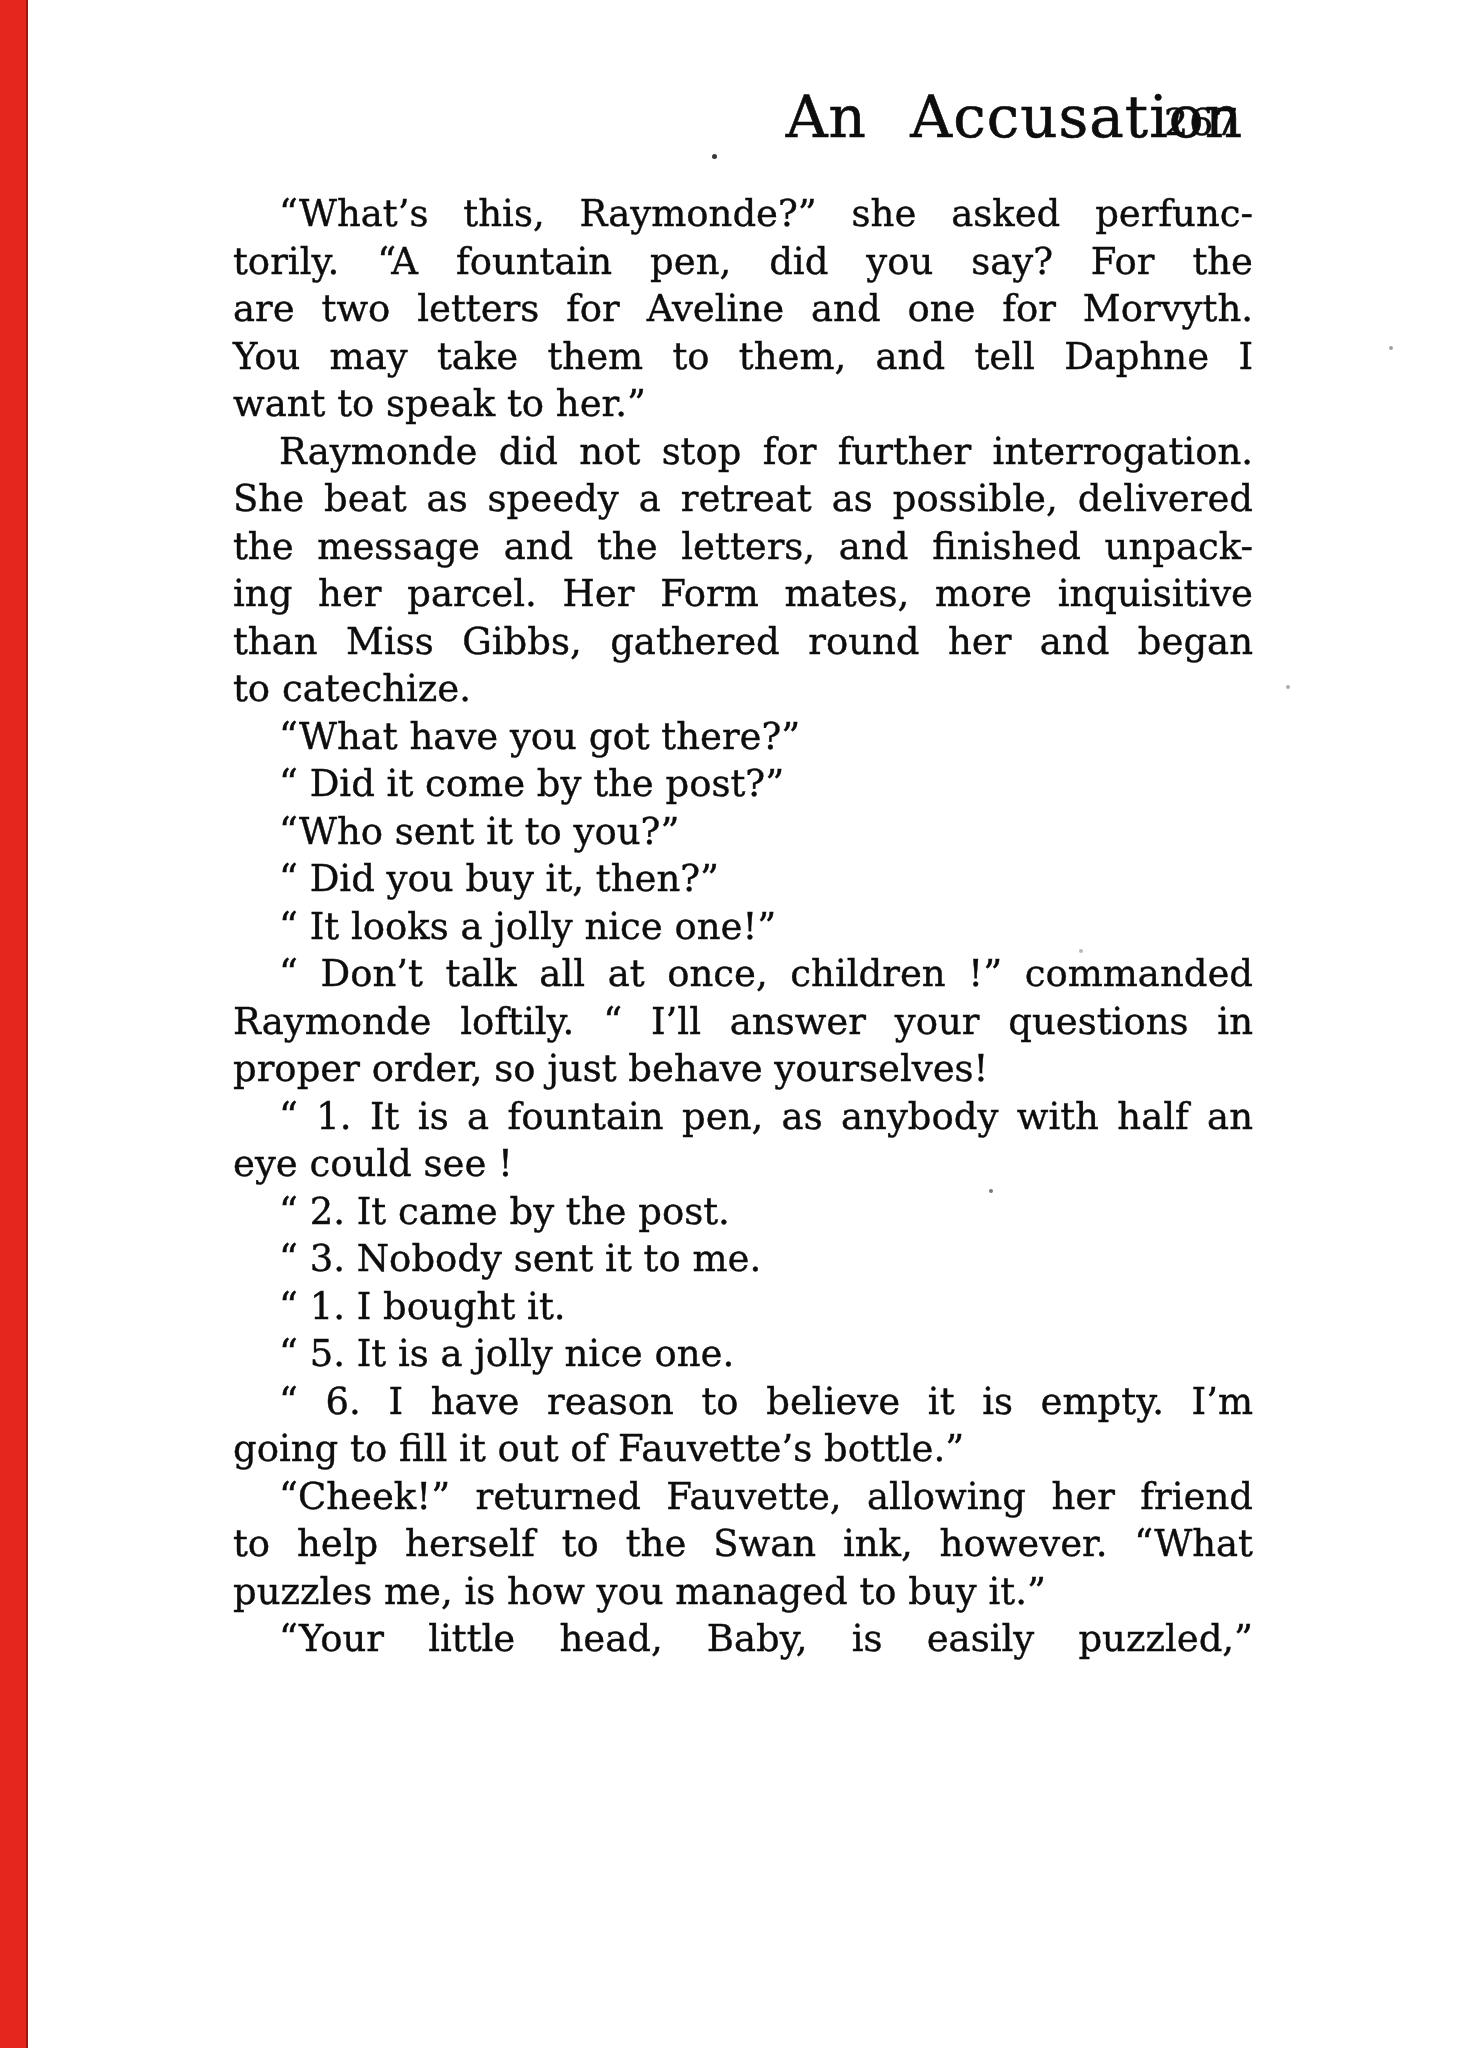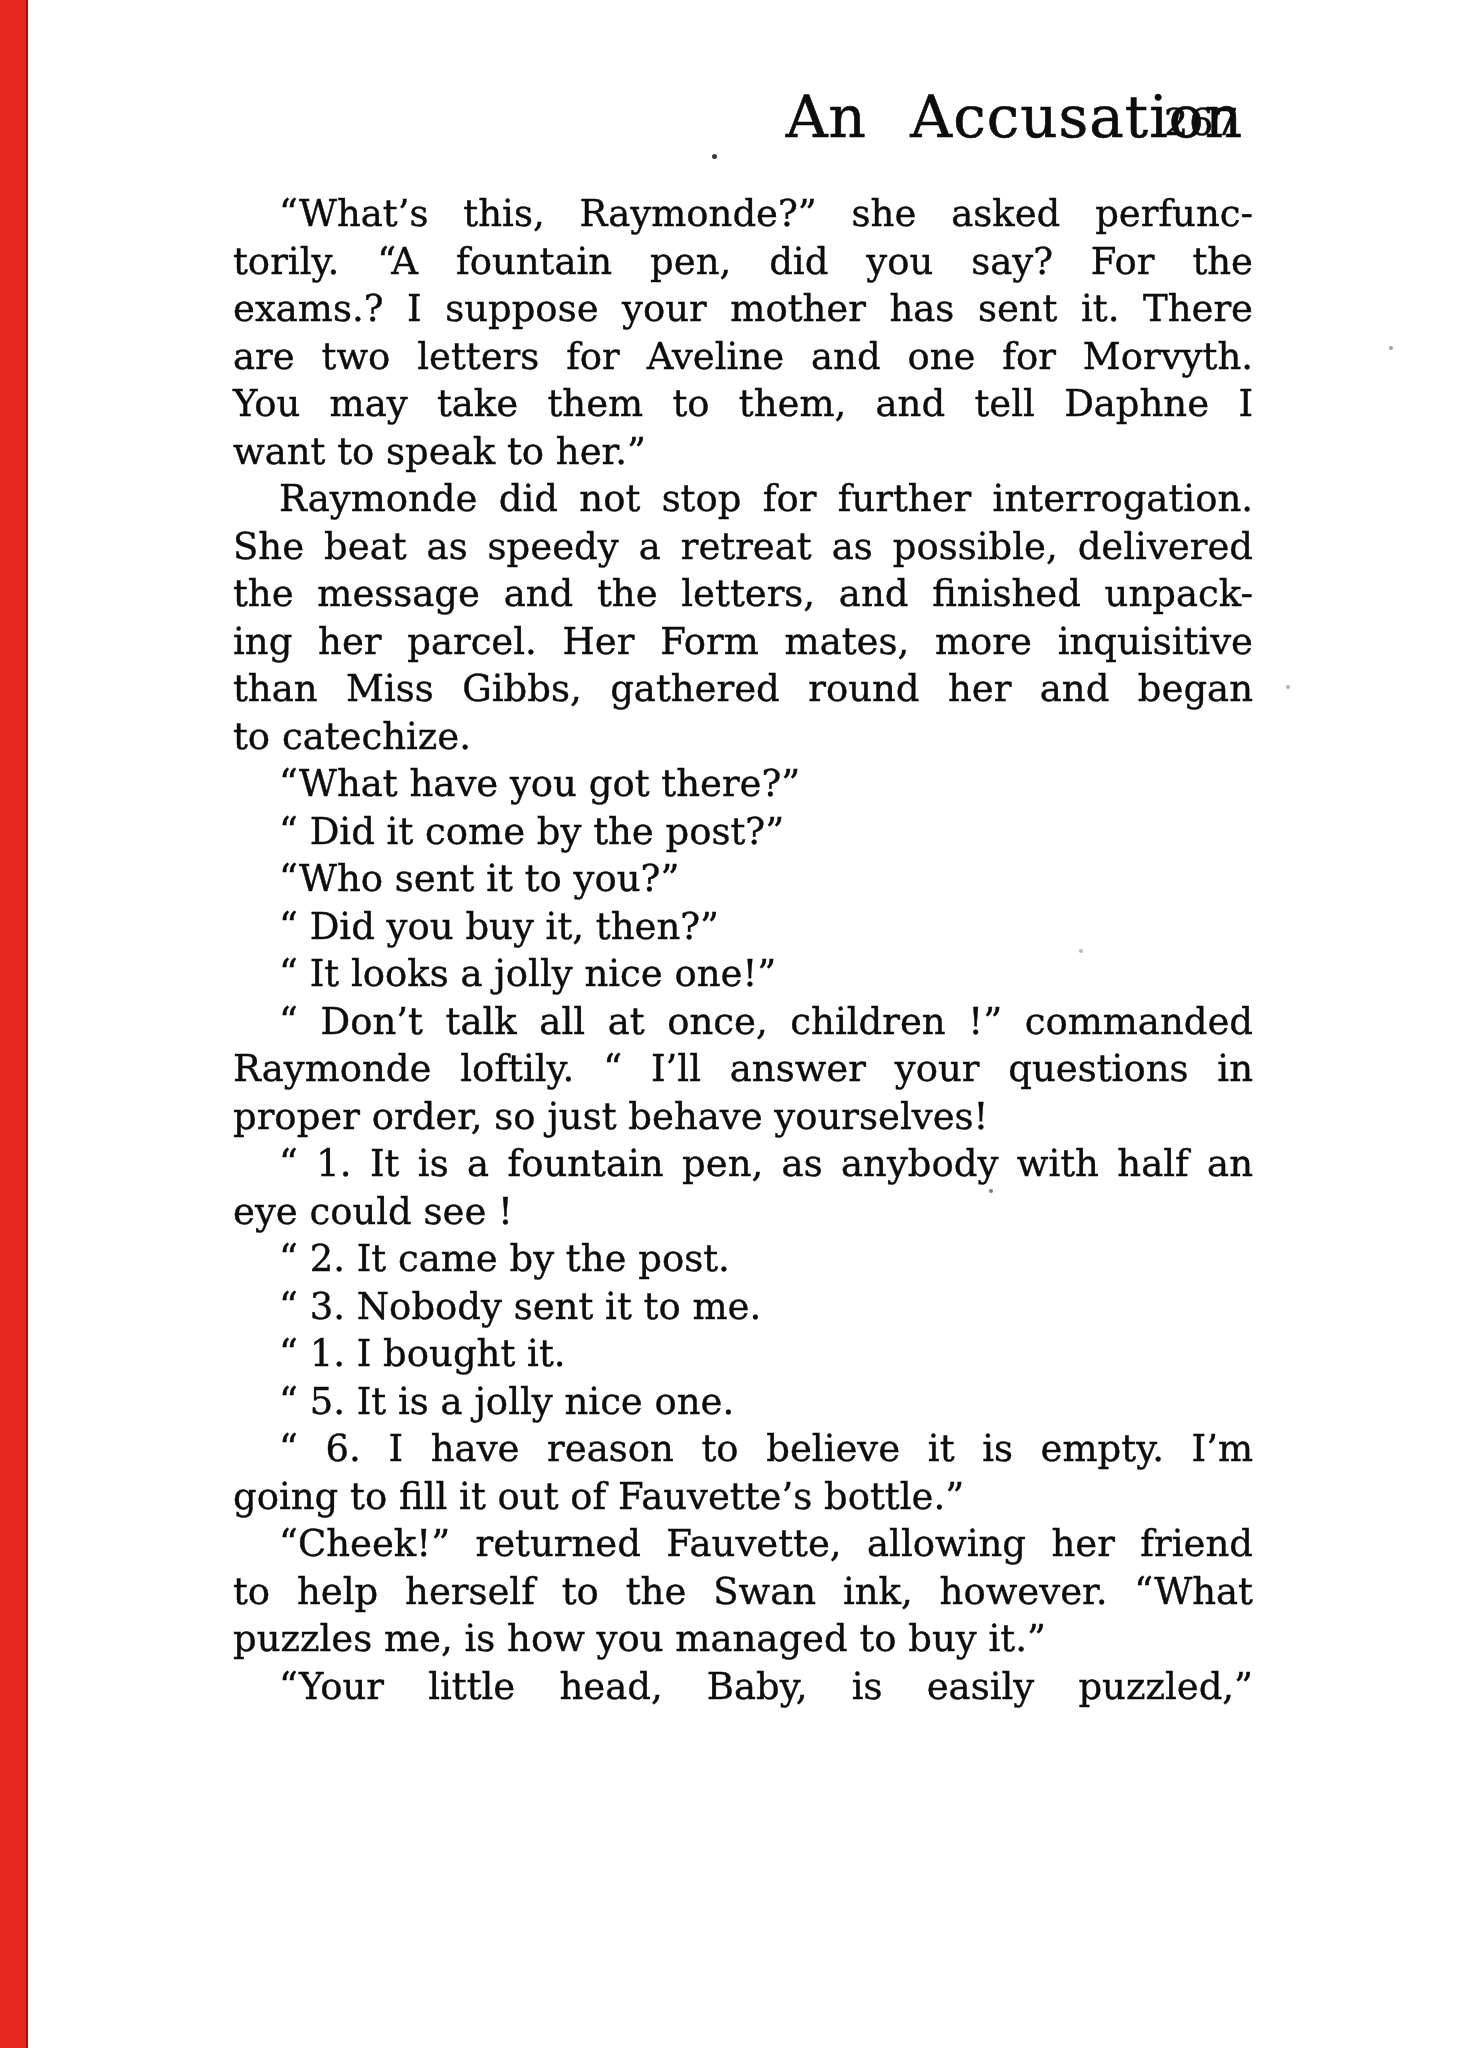--- a/index.html
+++ b/index.html
@@ -91,21 +91,20 @@
 
   <div class="chapter-title">
     <span>An Accusation</span>
   </div>
 
   <div class="page-number">267</div>
 
   <div class="text-block">
       <div class="line indent full">“What’s this, Raymonde?” she asked perfunc-</div>
       <div class="line full">torily.  “A fountain pen, did you say?  For the</div>
-      <div class="line full">exams.?  I suppose your mother has sent it.  There</div>
       <div class="line full">are two letters for Aveline and one for Morvyth.</div>
       <div class="line full">You may take them to them, and tell Daphne I</div>
       <div class="line">want to speak to her.”</div>
       <div class="line indent full">Raymonde did not stop for further interrogation.</div>
       <div class="line full">She beat as speedy a retreat as possible, delivered</div>
       <div class="line full">the message and the letters, and finished unpack-</div>
       <div class="line full">ing her parcel.  Her Form mates, more inquisitive</div>
       <div class="line full">than Miss Gibbs, gathered round her and began</div>
       <div class="line">to catechize.</div>
       <div class="line indent">“What have you got there?”</div>

